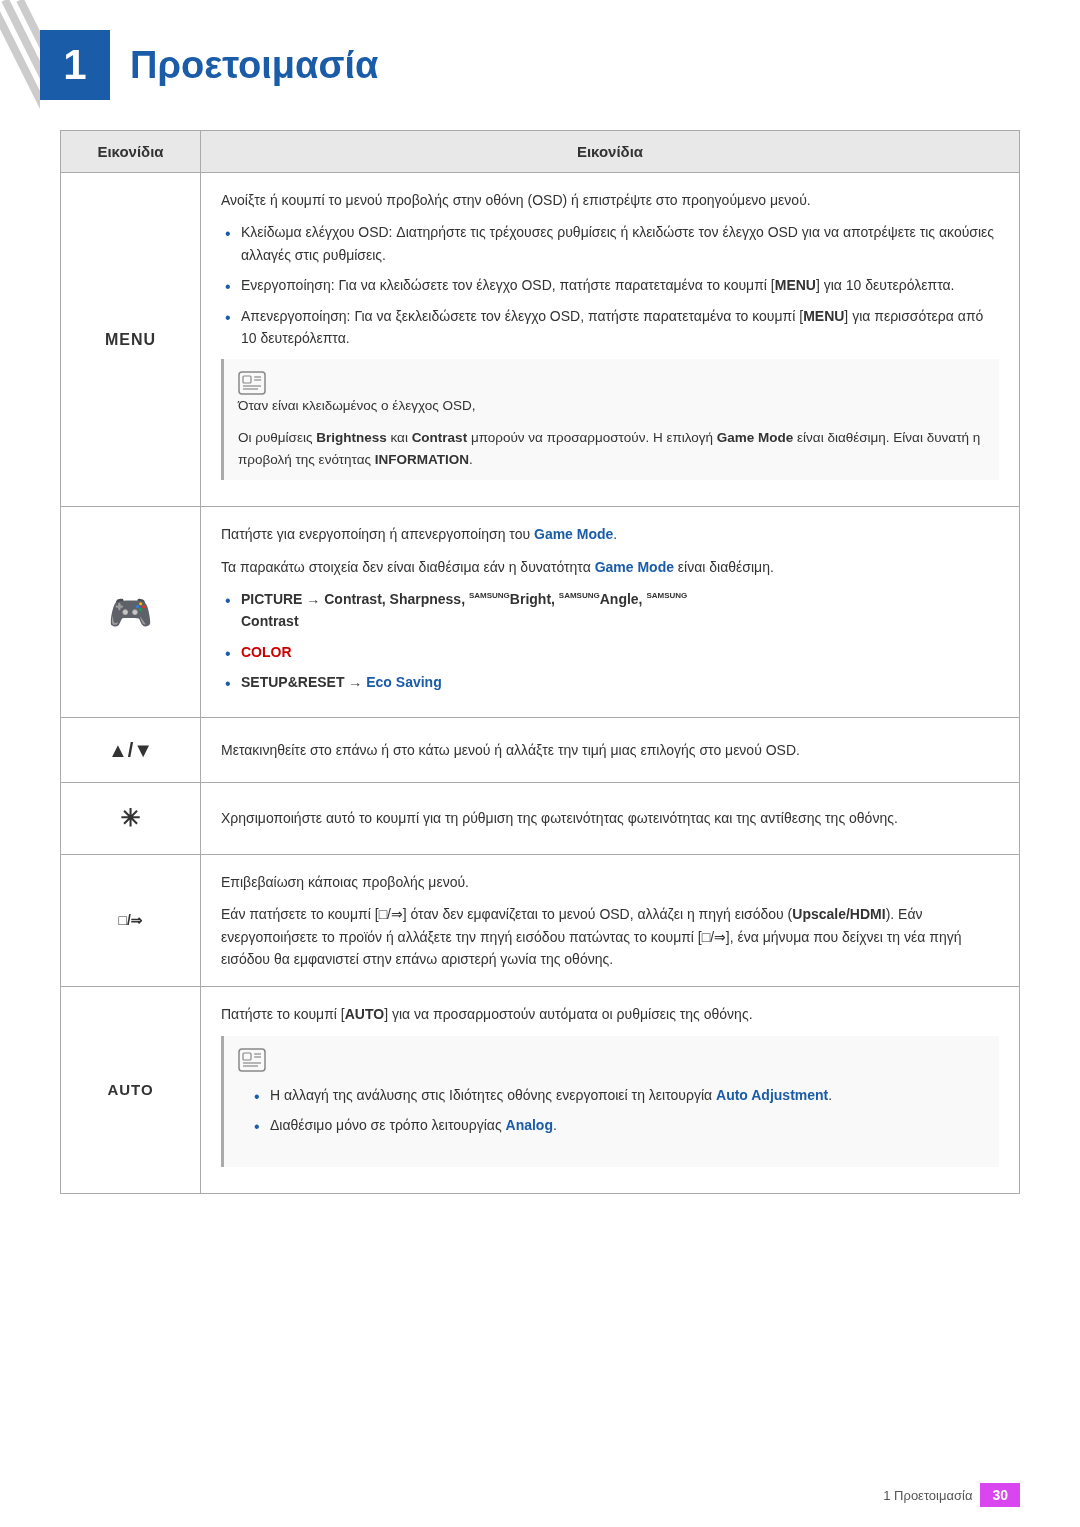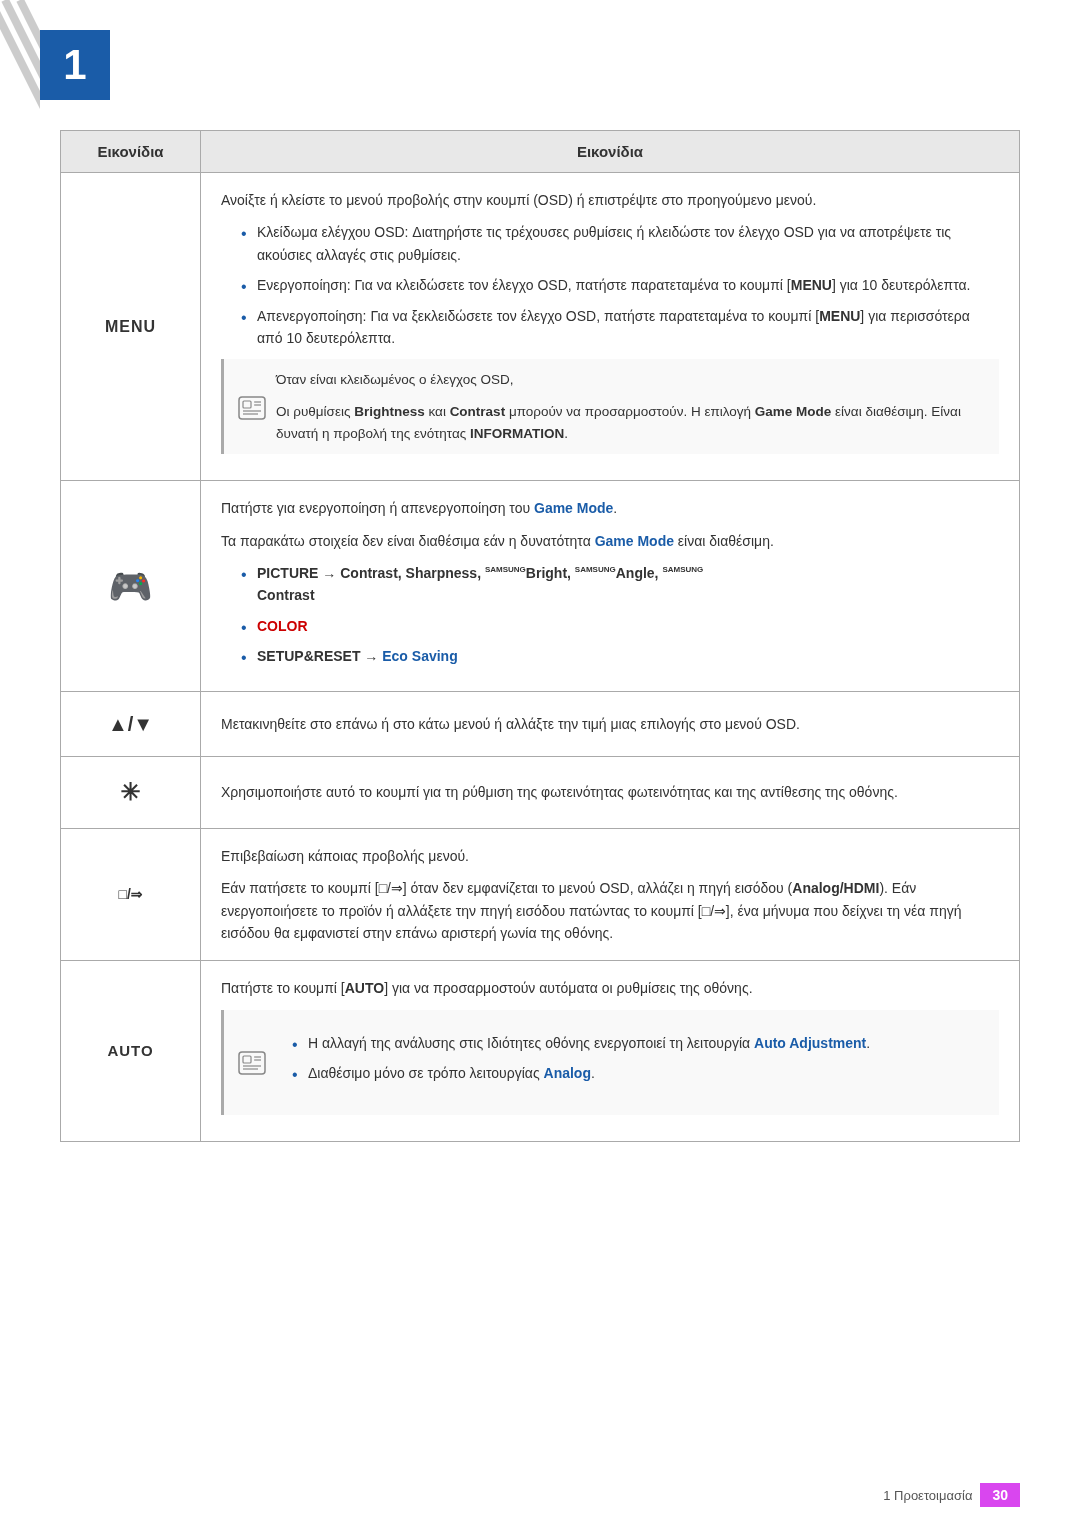--- a/index.html
+++ b/index.html
@@ -98,45 +98,46 @@
       margin-bottom: 10px;
     }
 
     .desc-cell p:last-child {
       margin-bottom: 0;
     }
 
     .bullet-list {
       list-style: none;
       padding: 0;
-      margin: 8px 16px;
+      margin: 8px 0;
     }
 
     .bullet-list li {
       padding-left: 20px;
       position: relative;
       margin-bottom: 8px;
       line-height: 1.6;
     }
 
     .bullet-list li::before {
       content: "•";
       position: absolute;
       left: 4px;
       color: #1a5ca8;
       font-size: 16px;
     }
 
     .note-box {
       display: flex;
-      align-items: center;
+      align-items: flex-start;
       background: #f9f9f9;
       border-left: 3px solid #aaa;
       padding: 10px 14px;
       margin: 10px 0;
+      flex-direction: column;
     }
 
     .note-icon {
       width: 28px;
       height: 24px;
       flex-shrink: 0;
       margin-right: 10px;
       margin-top: 2px;
     }
 
@@ -235,38 +236,39 @@
       <line x1="-10" y1="0" x2="50" y2="120" stroke="#ccc" stroke-width="8"></line>
       <line x1="5" y1="0" x2="65" y2="120" stroke="#ccc" stroke-width="8"></line>
       <line x1="20" y1="0" x2="80" y2="120" stroke="#ccc" stroke-width="8"></line>
     </svg>
   </div>
 
   <div class="chapter-header">
     <div class="chapter-number-box">
       <span>1</span>
     </div>
+    <div class="chapter-title">Προετοιμασία</div>
   </div>
 
   <div class="content-area">
     <table class="main-table">
       <thead>
         <tr>
           <th>Εικονίδια</th>
           <th>Εικονίδια</th>
         </tr>
       </thead>
       <tbody>
 
         <tr>
           <td class="icon-cell">
             <span class="menu-icon-text">MENU</span>
           </td>
           <td class="desc-cell">
-            <p>Ανοίξτε ή κλείστε το μενού προβολής στην κουμπί (OSD) ή επιστρέψτε στο προηγούμενο μενού.</p>
+            <p>Ανοίξτε ή κουμπί το μενού προβολής στην οθόνη (OSD) ή επιστρέψτε στο προηγούμενο μενού.</p>
             <ul class="bullet-list">
               <li>Κλείδωμα ελέγχου OSD: Διατηρήστε τις τρέχουσες ρυθμίσεις ή κλειδώστε τον έλεγχο OSD για να αποτρέψετε τις ακούσιες αλλαγές στις ρυθμίσεις.</li>
               <li>Ενεργοποίηση: Για να κλειδώσετε τον έλεγχο OSD, πατήστε παρατεταμένα το κουμπί [<span class="bold-text">MENU</span>] για 10 δευτερόλεπτα.</li>
               <li>Απενεργοποίηση: Για να ξεκλειδώσετε τον έλεγχο OSD, πατήστε παρατεταμένα το κουμπί [<span class="bold-text">MENU</span>] για περισσότερα από 10 δευτερόλεπτα.</li>
             </ul>
             <div class="note-box">
               <svg class="note-icon" viewBox="0 0 28 24" xmlns="http://www.w3.org/2000/svg">
                 <rect x="1" y="1" width="26" height="22" rx="3" fill="none" stroke="#888" stroke-width="1.5"></rect>
                 <rect x="5" y="5" width="8" height="7" rx="1" fill="none" stroke="#888" stroke-width="1.2"></rect>
                 <line x1="16" y1="6" x2="23" y2="6" stroke="#888" stroke-width="1.2"></line>
@@ -314,21 +316,21 @@
             <p>Χρησιμοποιήστε αυτό το κουμπί για τη ρύθμιση της φωτεινότητας φωτεινότητας και της αντίθεσης της οθόνης.</p>
           </td>
         </tr>
 
         <tr>
           <td class="icon-cell">
             <span class="source-icon">□/⇒</span>
           </td>
           <td class="desc-cell">
             <p>Επιβεβαίωση κάποιας προβολής μενού.</p>
-            <p>Εάν πατήσετε το κουμπί [□/⇒] όταν δεν εμφανίζεται το μενού OSD, αλλάζει η πηγή εισόδου (<span class="bold-text">Analog/HDMI</span>). Εάν ενεργοποιήσετε το προϊόν ή αλλάξετε την πηγή εισόδου πατώντας το κουμπί [□/⇒], ένα μήνυμα που δείχνει τη νέα πηγή εισόδου θα εμφανιστεί στην επάνω αριστερή γωνία της οθόνης.</p>
+            <p>Εάν πατήσετε το κουμπί [□/⇒] όταν δεν εμφανίζεται το μενού OSD, αλλάζει η πηγή εισόδου (<span class="bold-text">Upscale/HDMI</span>). Εάν ενεργοποιήσετε το προϊόν ή αλλάξετε την πηγή εισόδου πατώντας το κουμπί [□/⇒], ένα μήνυμα που δείχνει τη νέα πηγή εισόδου θα εμφανιστεί στην επάνω αριστερή γωνία της οθόνης.</p>
           </td>
         </tr>
 
         <tr>
           <td class="icon-cell">
             <span class="auto-text">AUTO</span>
           </td>
           <td class="desc-cell">
             <p>Πατήστε το κουμπί [<span class="bold-text">AUTO</span>] για να προσαρμοστούν αυτόματα οι ρυθμίσεις της οθόνης.</p>
             <div class="note-box">

